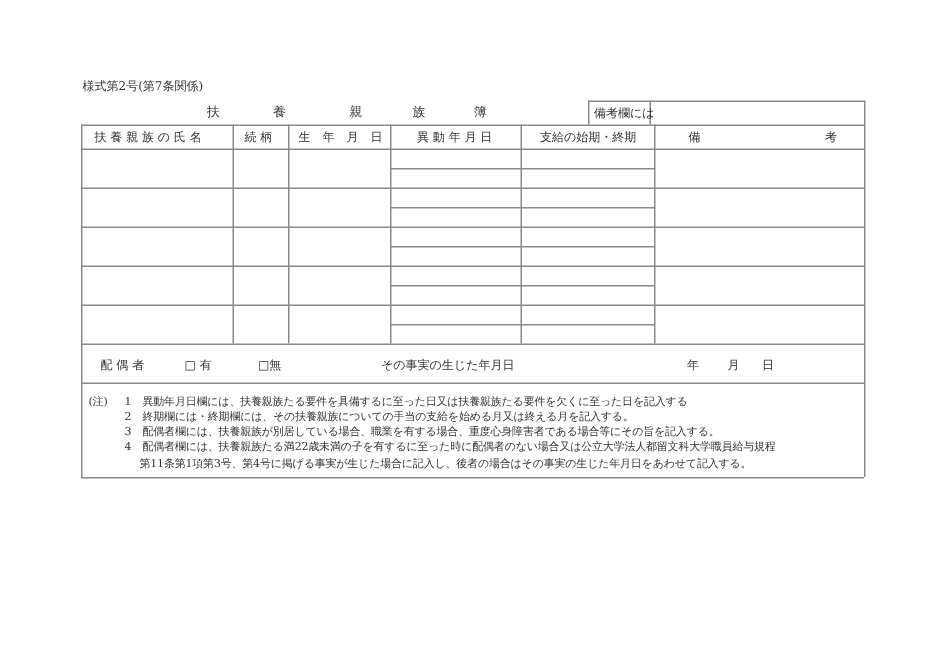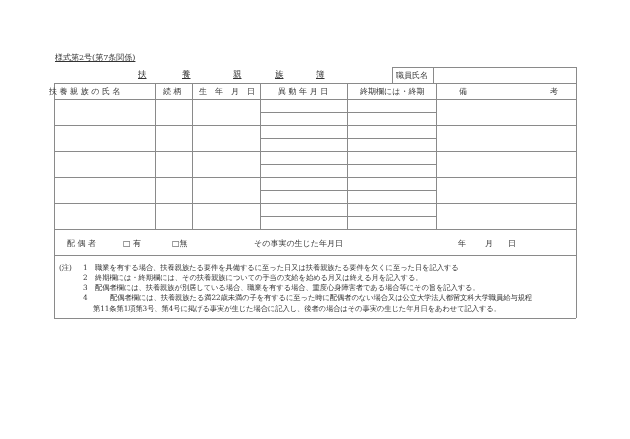--- a/index.html
+++ b/index.html
@@ -1,18 +1,18 @@
 <!DOCTYPE html>
 <html><head>
 <meta charset="utf-8">
 <style>
   html, body { margin:0; padding:0; background:#ffffff; }
   body { width:630px; height:439px; position:relative; overflow:hidden;
          font-family:"DejaVu Serif","Liberation Serif",serif; color:#333; }
-  .abs { position:absolute;text-decoration:underline; }
+  .abs { position:absolute; }
   .form-code { left:55px; top:52px; font-size:8px; letter-spacing:0; }
   .title { top:69px; font-size:8.5px; }
   .hline { position:absolute; height:0; border-top:1px solid #8a8a8a; }
   .vline { position:absolute; width:0; border-left:1px solid #8a8a8a; }
   .hdr { position:absolute; font-size:8px; top:86px; white-space:nowrap; }
   .txt { position:absolute; font-size:8px; white-space:nowrap; }
   .note { position:absolute; font-size:7.3px; white-space:nowrap; letter-spacing:-0.1px; }
   .cell { position:absolute; }
 </style>
 </head>
@@ -22,44 +22,44 @@
 
 <div class="abs title" style="left:138px;">扶</div>
 <div class="abs title" style="left:182px;">養</div>
 <div class="abs title" style="left:233px;">親</div>
 <div class="abs title" style="left:275px;">族</div>
 <div class="abs title" style="left:316px;">簿</div>
 
 <div class="hline" style="left:392px; top:67px; width:184px;"></div>
 <div class="vline" style="left:392px; top:67px; height:16px;"></div>
 <div class="vline" style="left:433px; top:67px; height:16px;"></div>
-<div class="txt" style="left:396px; top:70px;">職員氏名</div>
+<div class="txt" style="left:396px; top:70px;">備考欄には</div>
 <div class="cell" style="left:434px; top:68px; width:141px; height:14px;"></div>
 
 <div class="hline" style="left:54px; top:83px; width:522px;"></div>
 <div class="vline" style="left:54px; top:83px; height:235px;"></div>
 <div class="vline" style="left:576px; top:67px; height:251px;"></div>
 <div class="hline" style="left:54px; top:318px; width:522px;"></div>
 
 <div class="hline" style="left:54px; top:99px; width:522px;"></div>
 
 <div class="vline" style="left:155px; top:83px; height:146px;"></div>
 <div class="vline" style="left:192px; top:83px; height:146px;"></div>
 <div class="vline" style="left:260px; top:83px; height:146px;"></div>
 <div class="vline" style="left:347px; top:83px; height:146px;"></div>
 <div class="vline" style="left:436px; top:83px; height:146px;"></div>
 
-<div class="hdr" style="left:49px;">扶 養 親 族 の 氏 名</div>
+<div class="hdr" style="left:63px;">扶 養 親 族 の 氏 名</div>
 <div class="hdr" style="left:163px;">続 柄</div>
 <div class="hdr" style="left:199px;">生</div>
 <div class="hdr" style="left:215px;">年</div>
 <div class="hdr" style="left:231px;">月</div>
 <div class="hdr" style="left:247px;">日</div>
 <div class="hdr" style="left:278px;">異 動 年 月 日</div>
-<div class="hdr" style="left:360px;">終期欄には・終期</div>
+<div class="hdr" style="left:360px;">支給の始期・終期</div>
 <div class="hdr" style="left:459px;">備</div>
 <div class="hdr" style="left:550px;">考</div>
 
 <div class="hline" style="left:54px; top:125px; width:522px;"></div>
 <div class="hline" style="left:54px; top:151px; width:522px;"></div>
 <div class="hline" style="left:54px; top:177px; width:522px;"></div>
 <div class="hline" style="left:54px; top:203px; width:522px;"></div>
 <div class="hline" style="left:54px; top:229px; width:522px;"></div>
 
 <div class="hline" style="left:260px; top:112px; width:176px;"></div>
@@ -117,20 +117,20 @@
 <div class="txt" style="left:123px; top:238px;">□ 有</div>
 <div class="txt" style="left:172px; top:238px;">□無</div>
 <div class="txt" style="left:254px; top:238px;">その事実の生じた年月日</div>
 <div class="txt" style="left:458px; top:238px;">年</div>
 <div class="txt" style="left:485px; top:238px;">月</div>
 <div class="txt" style="left:508px; top:238px;">日</div>
 <div class="hline" style="left:54px; top:255px; width:522px;"></div>
 
 <div class="note" style="left:59px; top:263px;">(注)</div>
 <div class="note" style="left:83px; top:263px;">1</div>
-<div class="note" style="left:95px; top:263px;">職業を有する場合、扶養親族たる要件を具備するに至った日又は扶養親族たる要件を欠くに至った日を記入する</div>
+<div class="note" style="left:95px; top:263px;">異動年月日欄には、扶養親族たる要件を具備するに至った日又は扶養親族たる要件を欠くに至った日を記入する</div>
 <div class="note" style="left:83px; top:273px;">2</div>
 <div class="note" style="left:95px; top:273px;">終期欄には・終期欄には、その扶養親族についての手当の支給を始める月又は終える月を記入する。</div>
 <div class="note" style="left:83px; top:283px;">3</div>
 <div class="note" style="left:95px; top:283px;">配偶者欄には、扶養親族が別居している場合、職業を有する場合、重度心身障害者である場合等にその旨を記入する。</div>
 <div class="note" style="left:83px; top:293px;">4</div>
-<div class="note" style="left:110px; top:293px;">配偶者欄には、扶養親族たる満22歳未満の子を有するに至った時に配偶者のない場合又は公立大学法人都留文科大学職員給与規程</div>
+<div class="note" style="left:95px; top:293px;">配偶者欄には、扶養親族たる満22歳未満の子を有するに至った時に配偶者のない場合又は公立大学法人都留文科大学職員給与規程</div>
 <div class="note" style="left:93px; top:304px;">第11条第1項第3号、第4号に掲げる事実が生じた場合に記入し、後者の場合はその事実の生じた年月日をあわせて記入する。</div>
 
 </body></html>

